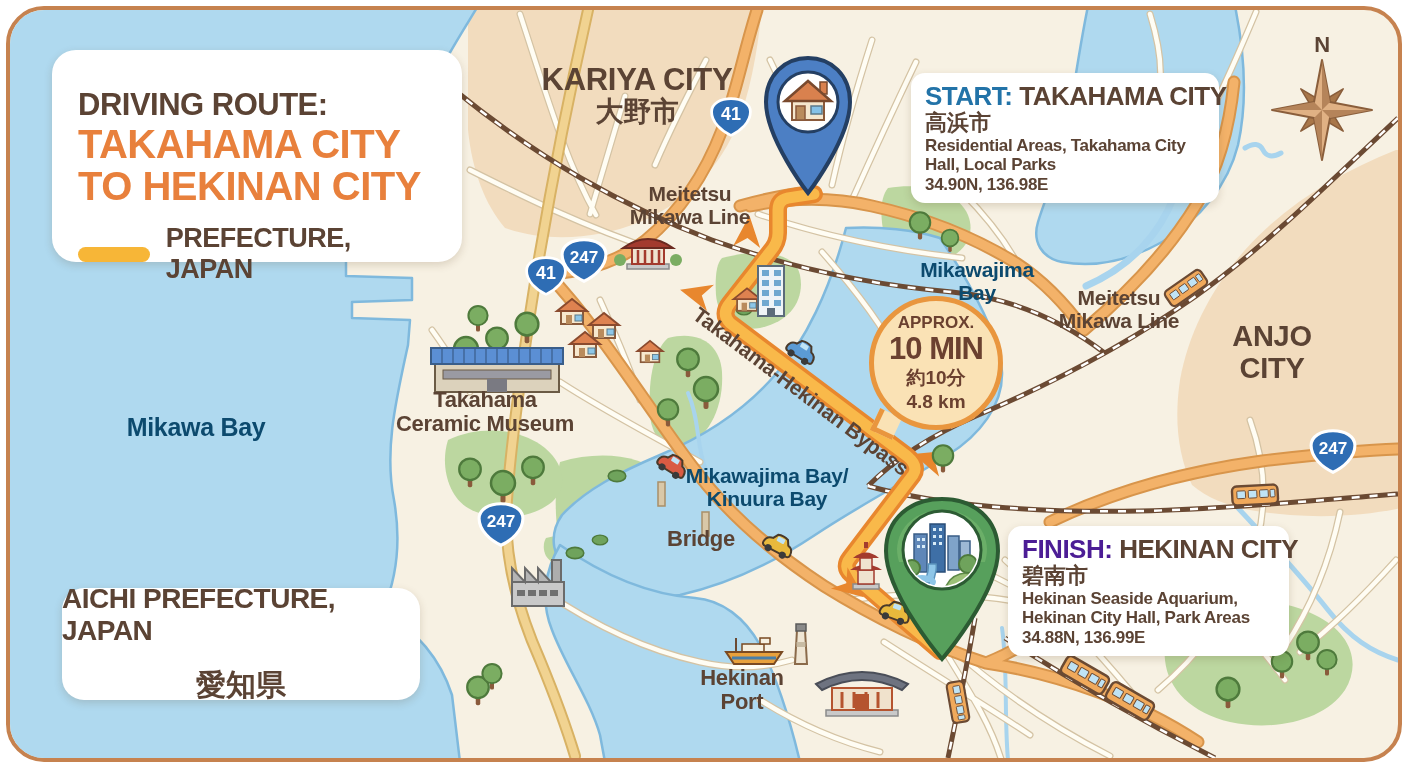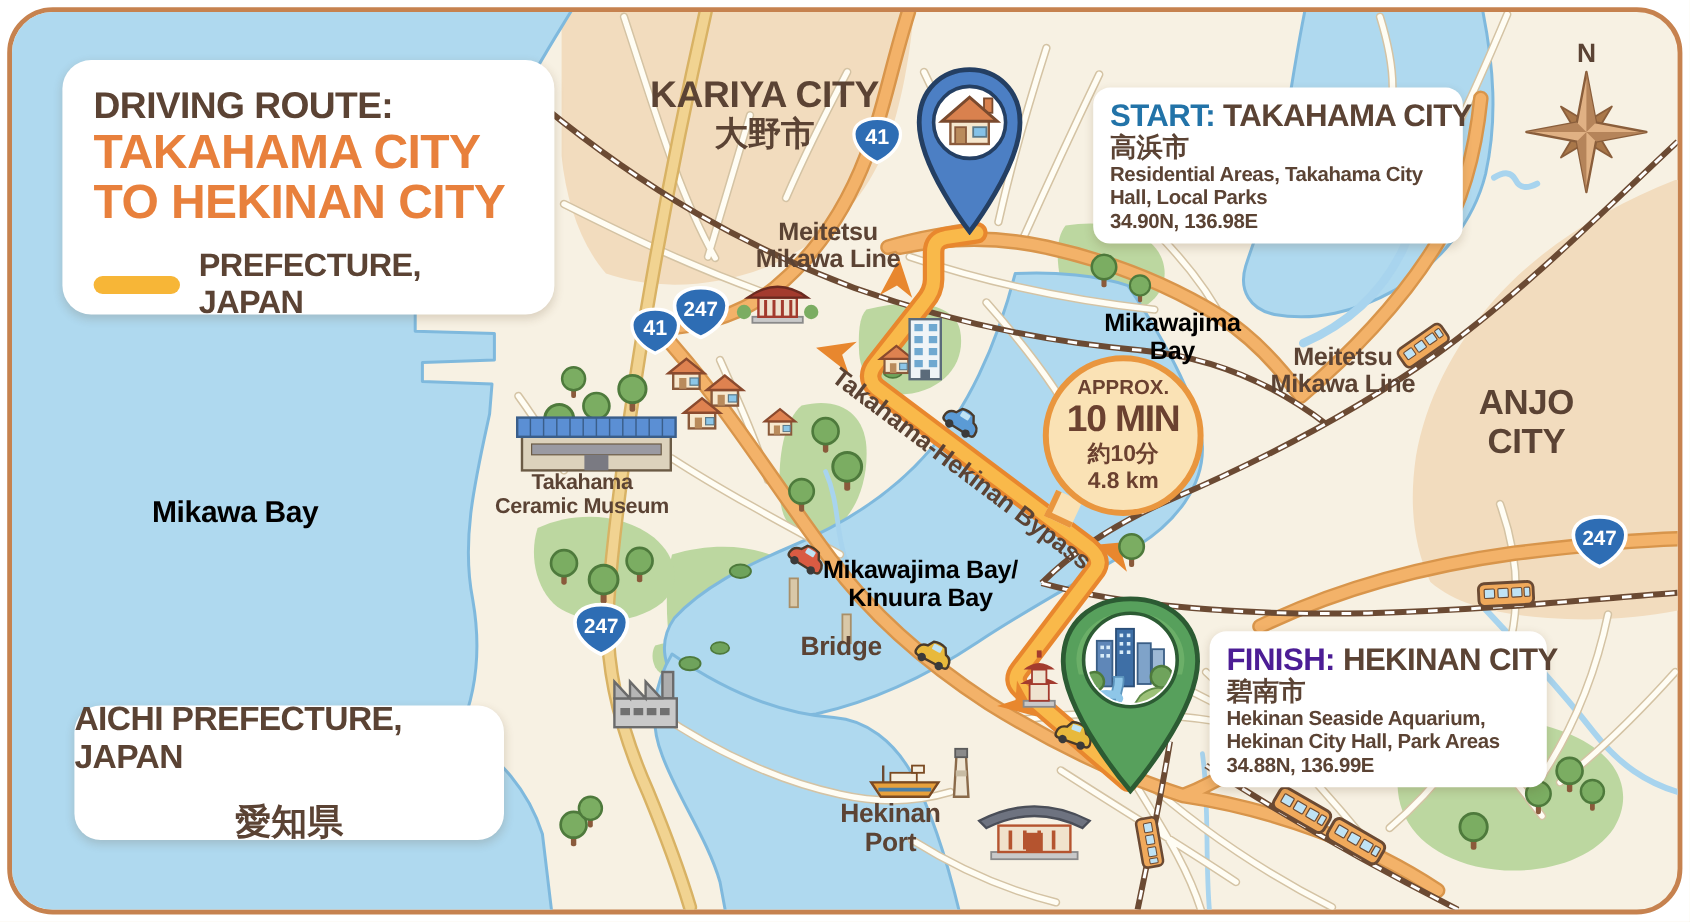--- a/index.html
+++ b/index.html
@@ -4,21 +4,21 @@
 <style>
   * { margin:0; padding:0; box-sizing:border-box; }
   body { width:1408px; height:768px; background:#fff; font-family:"Liberation Sans","DejaVu Sans",sans-serif; }
   #stage { position:relative; width:1408px; height:768px; overflow:hidden; background:#fff; }
   .map-frame { position:absolute; left:6px; top:6px; width:1396px; height:756px;
     border:4px solid #C6824F; border-radius:38px; overflow:hidden; background:#F7F1E3; }
   .map-art { position:absolute; left:-10px; top:-10px; width:1408px; height:768px; }
   .ov { position:absolute; z-index:20; }
   .card { background:#fff; border-radius:18px; box-shadow:0 3px 8px rgba(90,60,30,.18); color:#5B4334; }
   .title-card { left:52px; top:50px; width:410px; height:212px; padding:20px 26px 0 26px; border-radius:24px; }
-  .title-heading { font-size:31px; font-weight:bold; letter-spacing:-.5px; color:#5B4334; }
+  .title-heading { font-size:31px; font-weight:bold; letter-spacing:-.5px; color:#5B4334;margin-top:17px; }
   .title-big { font-size:40px; font-weight:bold; letter-spacing:-.5px; line-height:1.05; color:#E8803C; }
   .legend-row { display:flex; align-items:center; margin-top:16px; }
   .legend-pill { width:74px; height:15px; border-radius:8px; background:#F7B637; margin-right:16px; }
   .legend-label { font-size:27px; font-weight:bold; letter-spacing:-.5px; }
   .info-card { padding:9px 14px; border-radius:14px; line-height:1.12; }
   .start-card { left:911px; top:73px; width:308px; }
   .finish-card { left:1008px; top:526px; width:281px; }
   .card-row1 { font-size:26px; font-weight:bold; letter-spacing:-.5px; white-space:nowrap; }
   .prefix-start { color:#2273A8; } .prefix-finish { color:#4c1d95; }
   .card-jp { font-size:22px; font-weight:bold; }
@@ -32,28 +32,28 @@
     background:#FAE2B5; border:5px solid #E9963E; z-index:21;
     display:flex; flex-direction:column; align-items:center; justify-content:center; color:#6B4130; }
   .badge-tail { left:874px; top:412px; width:24px; height:24px; background:#FAE2B5;
     border-left:5px solid #E9963E; border-bottom:5px solid #E9963E; transform:rotate(25deg); z-index:20; }
   .badge-approx { font-size:17px; font-weight:bold; }
   .badge-duration { font-size:31px; font-weight:bold; letter-spacing:-1px; line-height:1.05; }
   .badge-jp { font-size:19px; font-weight:bold; }
   .badge-dist { font-size:19px; font-weight:bold; }
   .maplabel { position:absolute; z-index:15; transform:translate(-50%,-50%); text-align:center;
     font-weight:bold; color:#5B4334; white-space:nowrap; line-height:1.1; letter-spacing:-.3px; }
-  .blue { color:#000000; }
+  .blue { color:#0c4a6e; }
   .lab-kariya { left:637px; top:95px; font-size:31px; }
   .lab-kariya .jp { font-size:28px; font-weight:bold; }
   .lab-meitetsu-l { left:690px; top:205px; font-size:21px; }
   .lab-mikawajima { left:977px; top:281px; font-size:21px; }
   .lab-meitetsu-r { left:1119px; top:309px; font-size:21px; }
   .lab-anjo { left:1272px; top:353px; font-size:29px; }
-  .lab-museum { left:485px; top:412px; font-size:18px; }
+  .lab-museum { left:485px; top:412px; font-size:22px; }
   .lab-mikawabay { left:196px; top:428px; font-size:25px; }
   .lab-kinuura { left:767px; top:487px; font-size:21px; }
   .lab-bridge { left:701px; top:539px; font-size:22px; }
   .lab-bypass { left:801px; top:391px; font-size:21px; transform:translate(-50%,-50%) rotate(37deg); }
   .lab-port { left:742px; top:690px; font-size:22px; }
   .lab-n { left:1322px; top:45px; font-size:22px; }
   .shield { position:absolute; z-index:16; }
   .pin { position:absolute; z-index:18; }
   .compass { position:absolute; left:1270px; top:58px; z-index:14; }
 </style>

